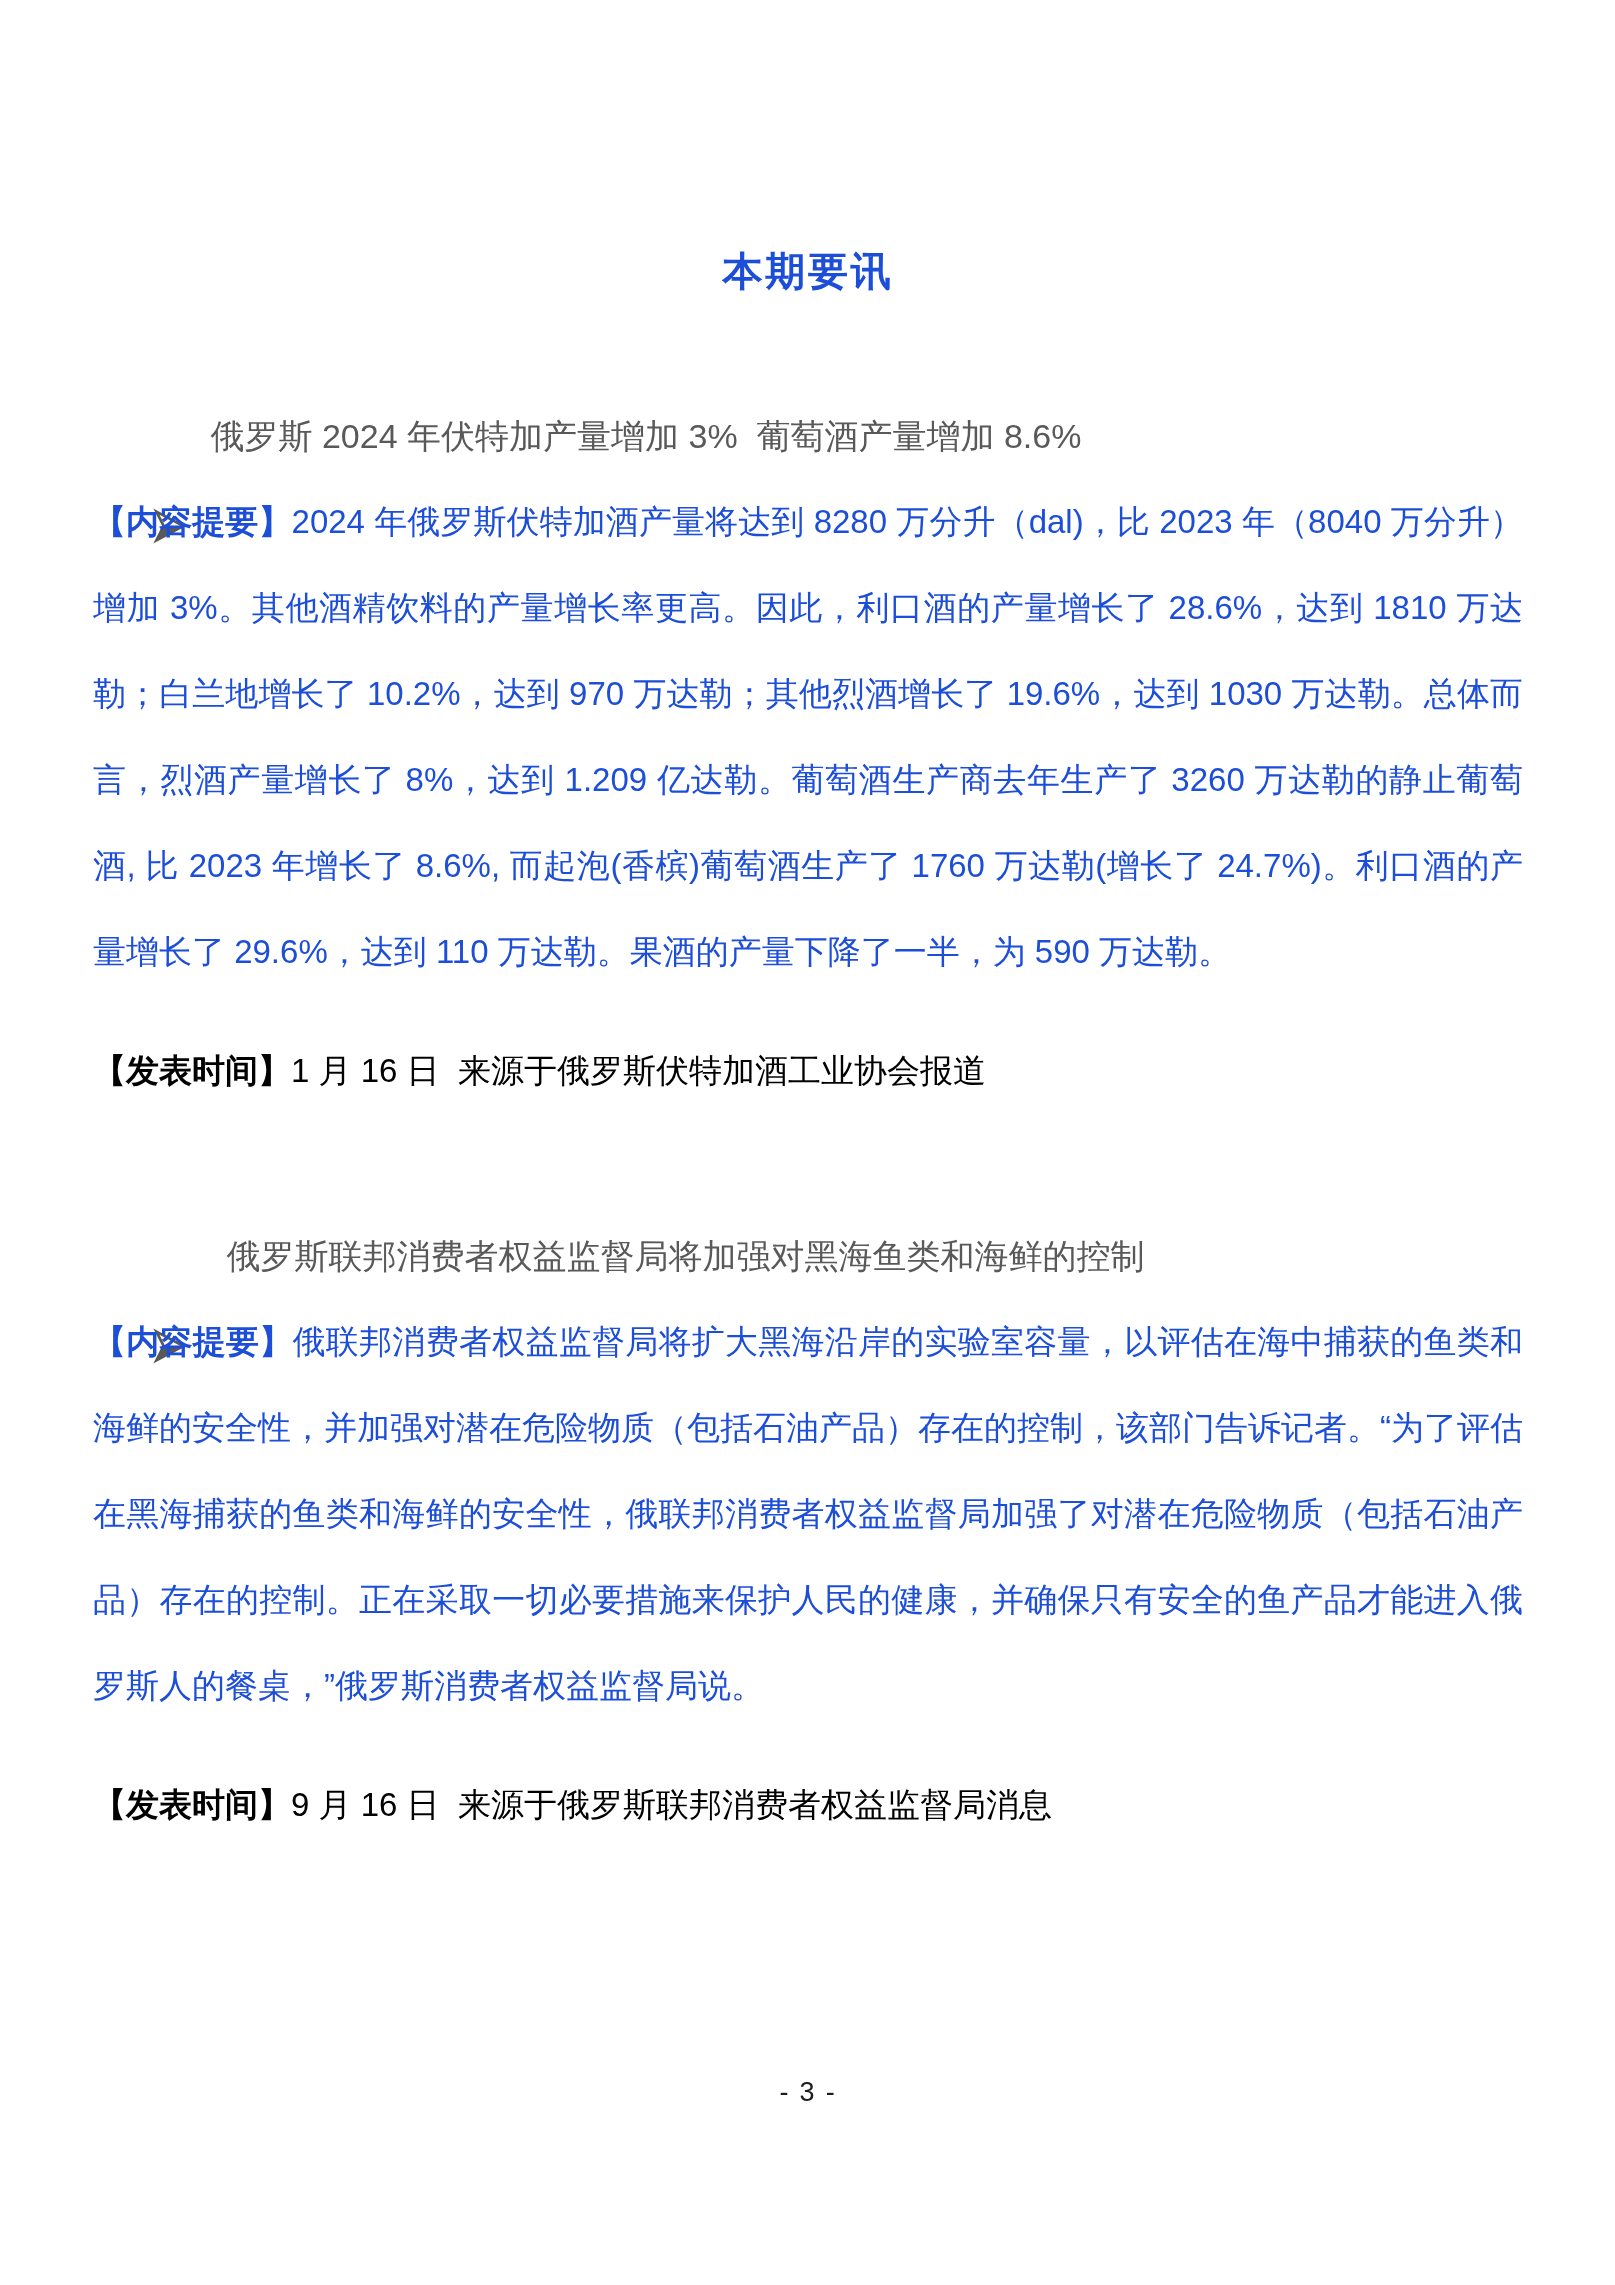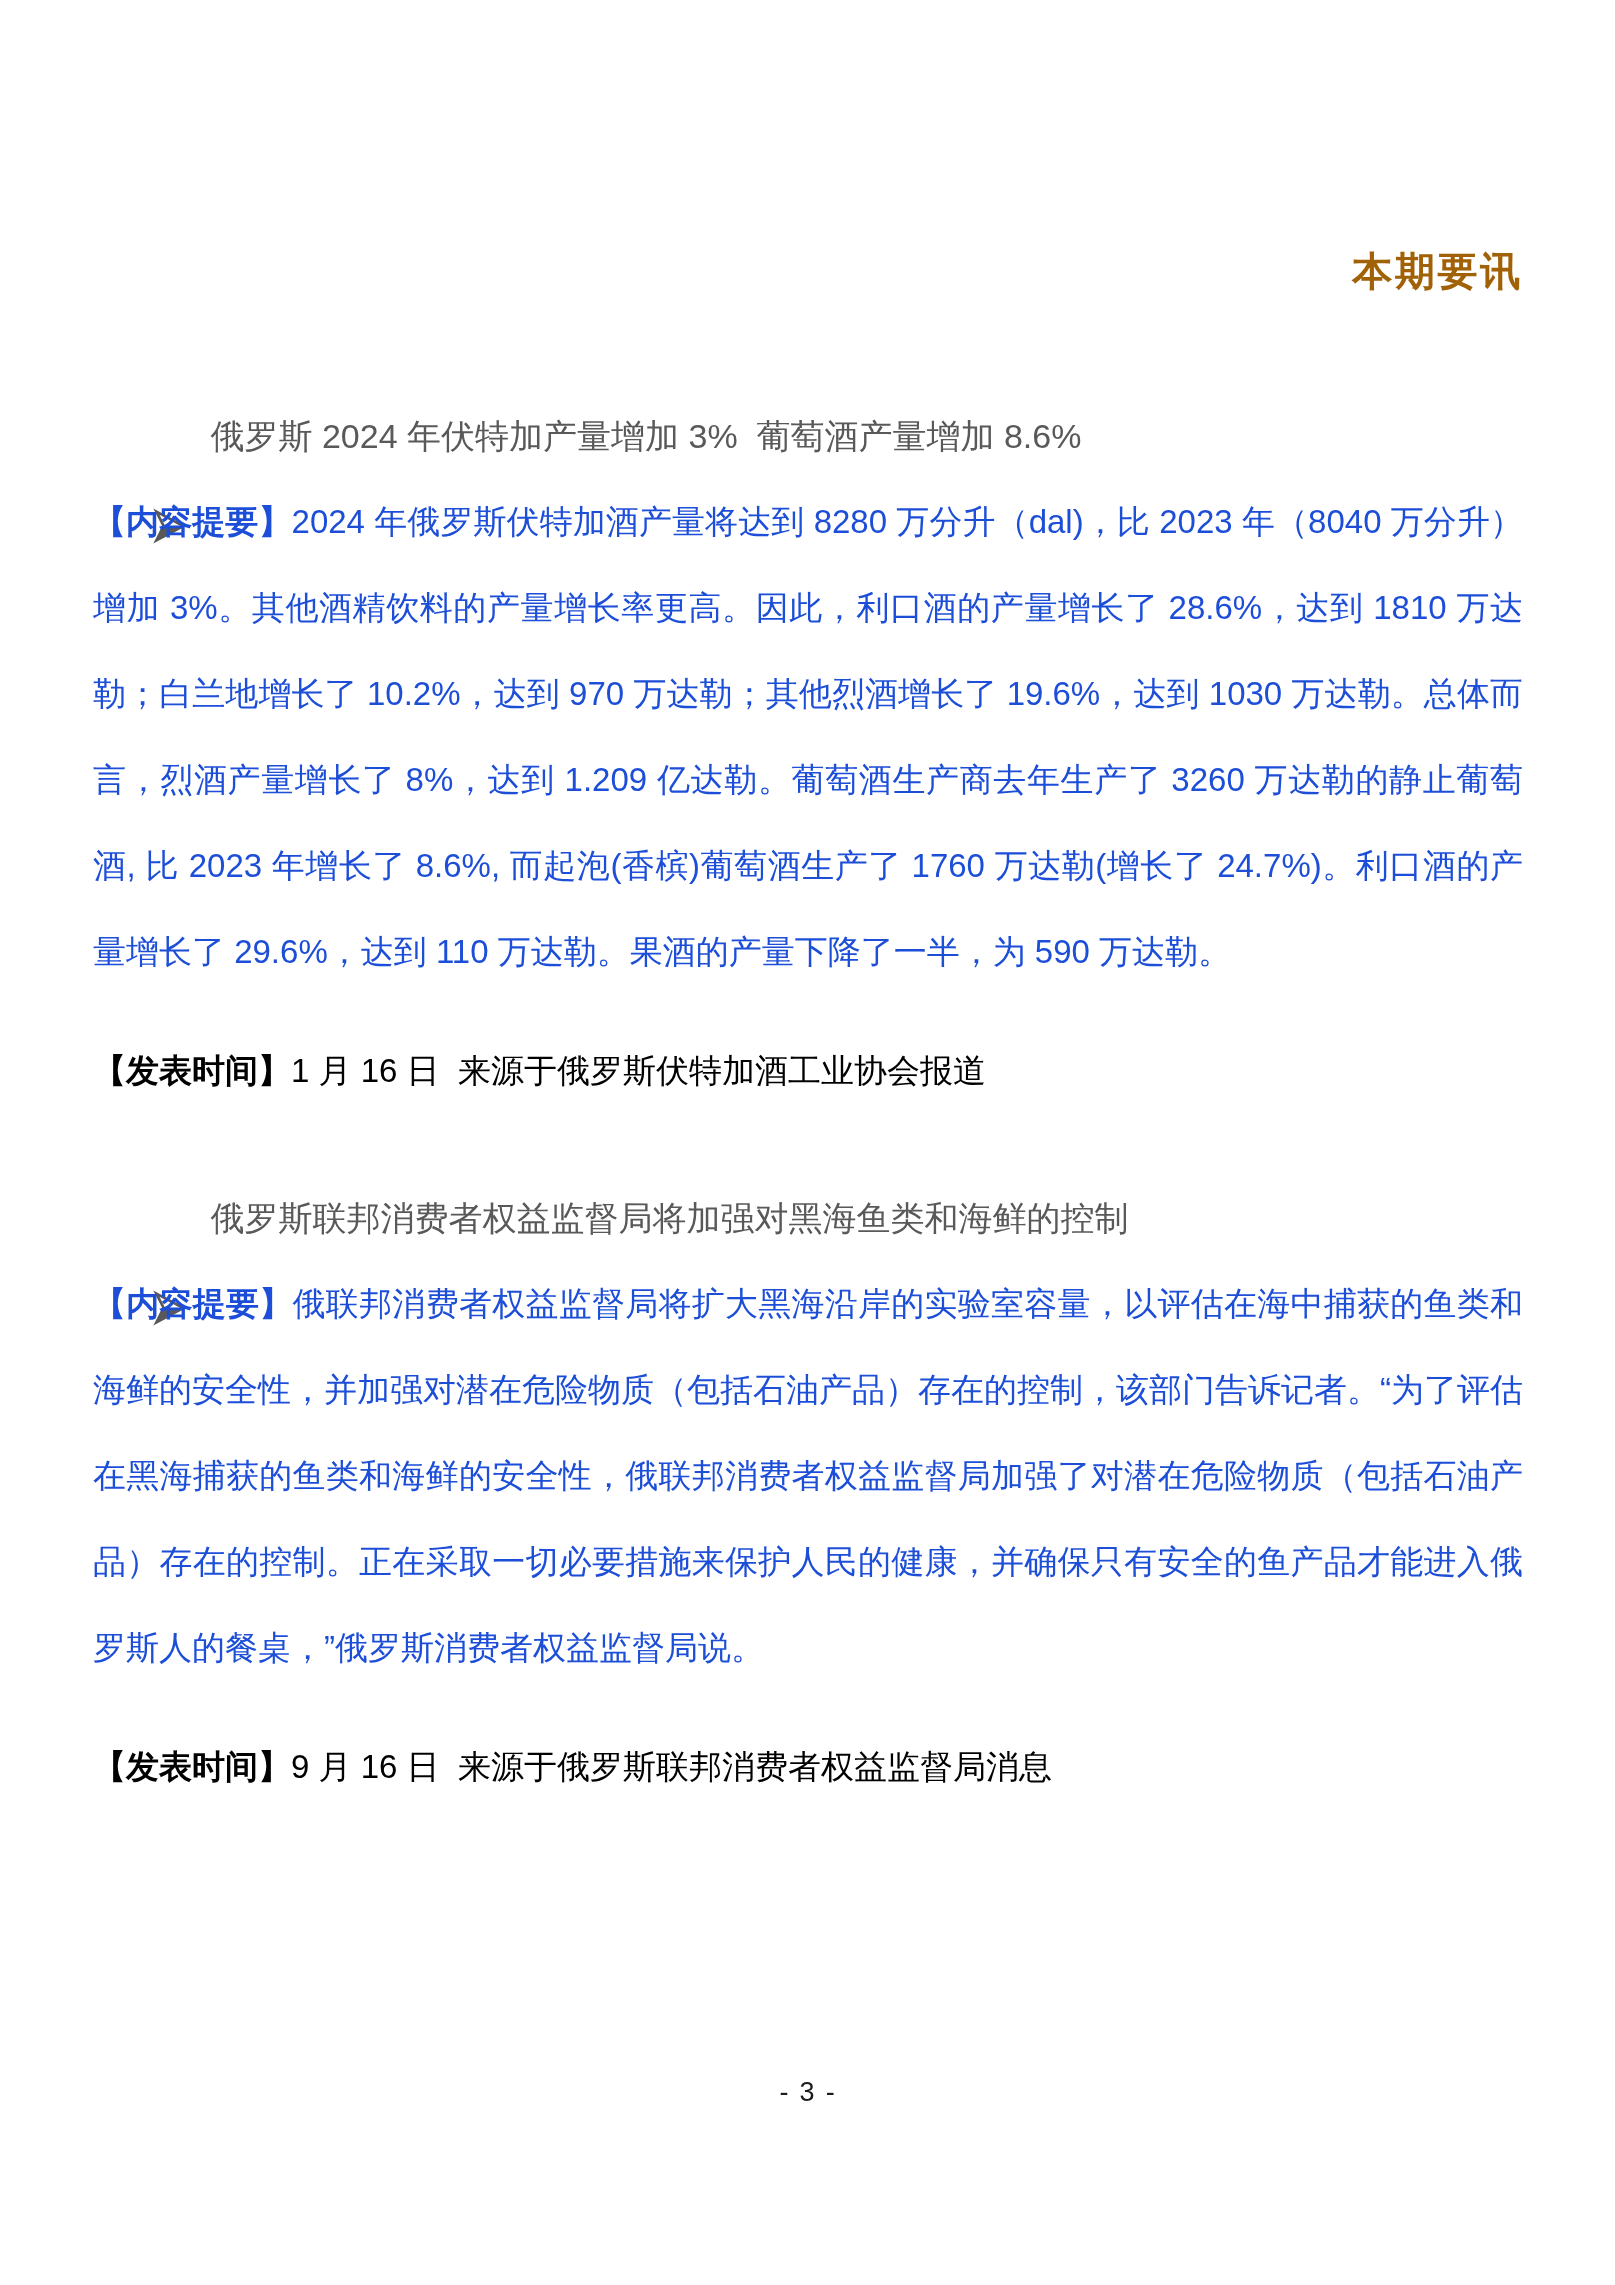--- a/index.html
+++ b/index.html
@@ -10,39 +10,39 @@
     height: 2285px;
     margin: 0 auto;
     background: #ffffff;
     overflow: hidden;
     font-family: "Liberation Sans", sans-serif;
     color: #1c1c1c;
   }
   .content { padding: 0 93px; }
   .doc-title {
     padding-top: 219px;
-    text-align: right;
+    text-align: center;
     font-size: 40px;
     line-height: 1.25;
     font-weight: bold;
-    color: #a16207;
+    color: #1d4ed8;
     letter-spacing: 2.7px;
   }
   .news-item { margin: 0; }
   .item-heading {
     display: flex;
     align-items: flex-start;
     margin-top: 118px;
     padding-left: 58px;
     color: #595959;
     font-size: 34px;
     line-height: 45px;
     white-space: pre-wrap;
   }
-  .news-item.second .item-heading { margin-top: 82px; }
+  .news-item.second .item-heading { margin-top: 120px; gap: 16px; }
   .bullet {
     flex: 0 0 auto;
     width: 36px;
     height: 36px;
     margin-top: 4.5px;
     margin-right: 23.5px;
   }
   .bullet svg { display: block; width: 100%; height: 100%; }
   .item-body {
     margin-top: 20px;

